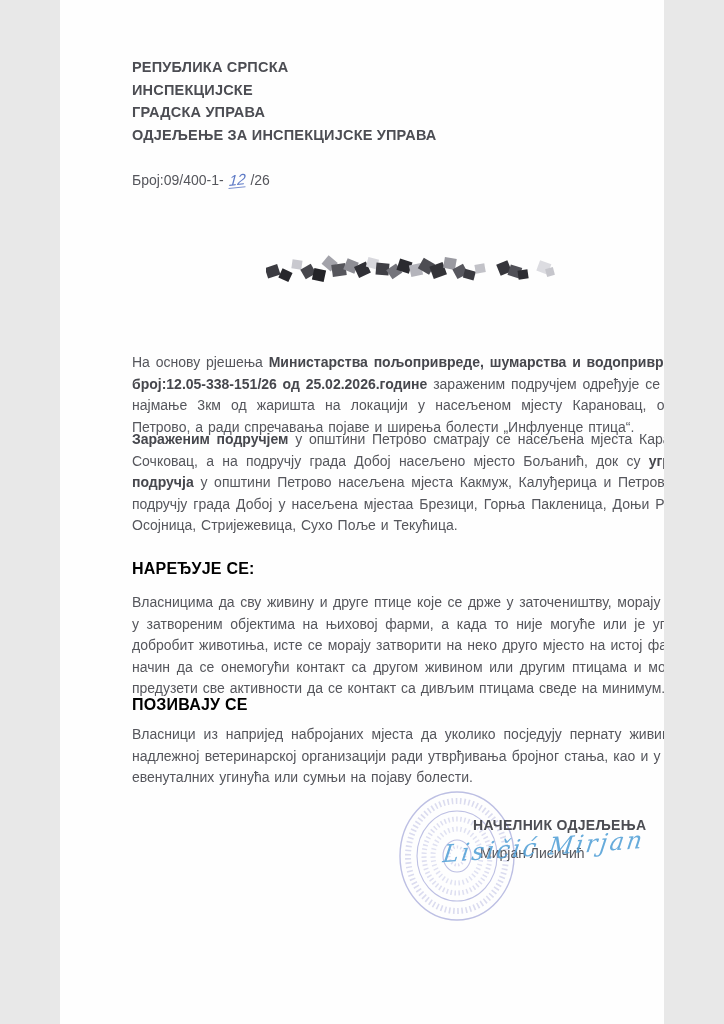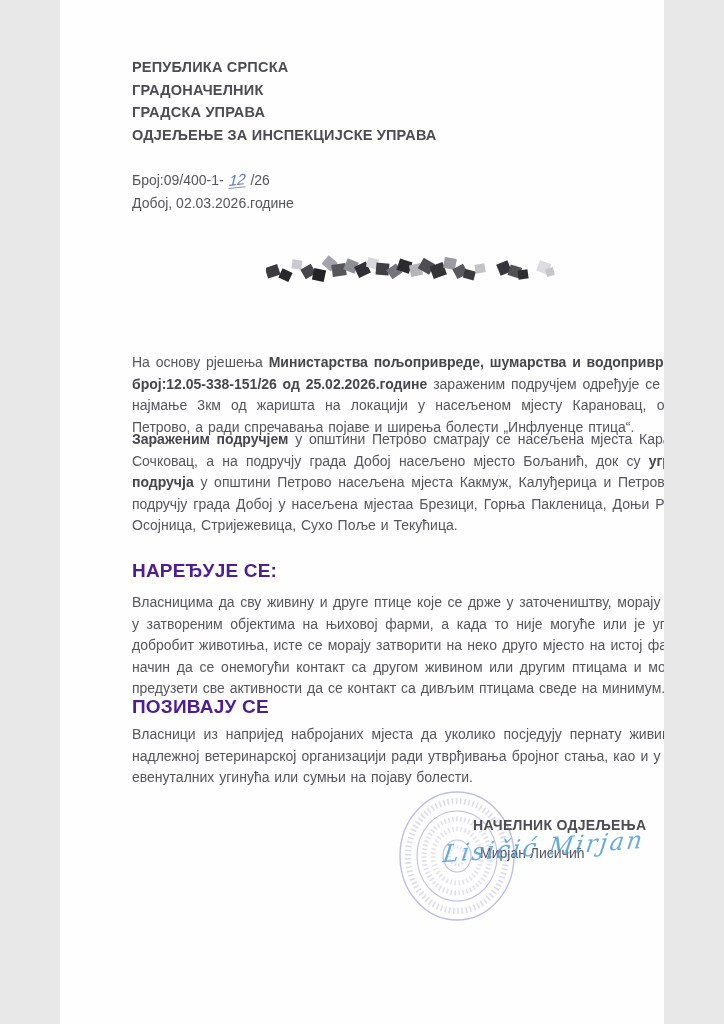--- a/index.html
+++ b/index.html
@@ -55,23 +55,23 @@
     word-spacing: 1px;
   }
   .para b { color: #46474d; }
   .p1 { top: 352px; }
   .p2 { top: 429px; }
   .p3 { top: 592px; }
   .p4 { top: 724px; }
   .section-heading {
     position: absolute;
     left: 72px;
-    font-size: 19px;
+    font-size: 16px;
     font-weight: bold;
-    color: #4c1d95;
+    color: #000000;
     letter-spacing: 0.2px;
   }
   .h1 { top: 560px; }
   .h2 { top: 696px; text-align: right; }
   .stamp {
     position: absolute;
     left: 334px; top: 787px;
   }
   .sig-title {
     position: absolute;
@@ -100,28 +100,27 @@
     font-family: "DejaVu Serif", serif;
   }
 </style>
 </head>
 <body>
 
 <div class="page">
 
   <div class="letterhead">
     <div>РЕПУБЛИКА СРПСКА</div>
-    <div>ГРАДОНАЧЕЛНИК</div>
+    <div>ИНСПЕКЦИЈСКЕ</div>
     <div>ГРАДСКА УПРАВА</div>
     <div>ОДЈЕЉЕЊЕ ЗА ИНСПЕКЦИЈСКЕ УПРАВА</div>
   </div>
 
   <div class="ref-block">
     <div><span>Број:09/400-1-</span><span class="handwritten-num">12</span><span>/26</span></div>
-    <div>Добој, 02.03.2026.године</div>
   </div>
 
   <svg class="redaction" width="290" height="46" viewBox="0 0 290 46">
     <rect x="0" y="18" width="13" height="11" fill="#3b3b41" transform="rotate(-18 6 23)"></rect>
     <rect x="14" y="22" width="11" height="10" fill="#27272c" transform="rotate(25 19 27)"></rect>
     <rect x="26" y="12" width="10" height="9" fill="#c9c9cf" transform="rotate(8 31 16)"></rect>
     <rect x="36" y="18" width="12" height="11" fill="#46464c" transform="rotate(-30 42 23)"></rect>
     <rect x="47" y="21" width="12" height="12" fill="#232327" transform="rotate(12 53 27)"></rect>
     <rect x="58" y="10" width="12" height="11" fill="#a3a3aa" transform="rotate(40 64 15)"></rect>
     <rect x="66" y="16" width="14" height="12" fill="#56565c" transform="rotate(-8 73 22)"></rect>

